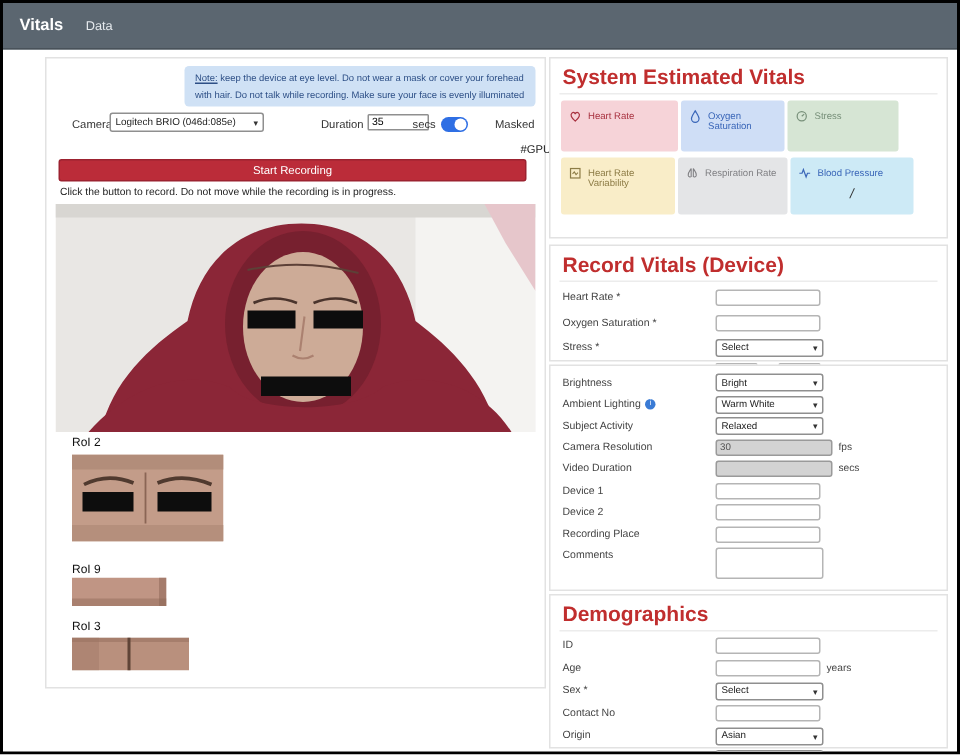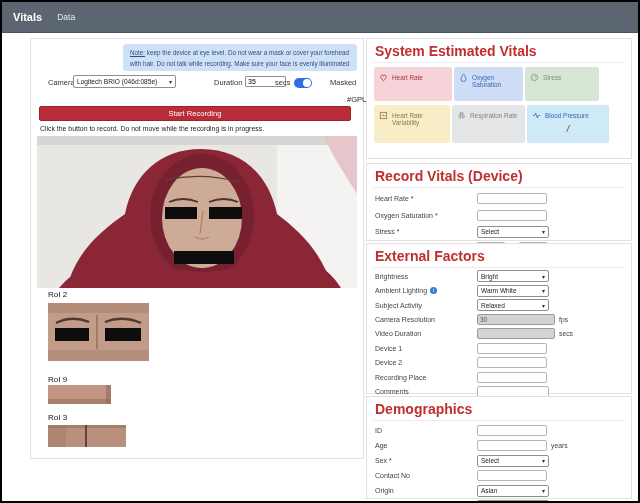--- a/index.html
+++ b/index.html
@@ -224,21 +224,20 @@
       <span class="flbl">
           <span>Blood Pressure *</span>
         </span>
       <input class="bpin" type="text" style="">
       <span class="bpsl">/</span>
       <input class="bpin" type="text" style="">
     </div>
   </div>
 
   <div class="rcard ef" style="top:241px;height:151px;">
-    <div class="rtitle">External Factors</div>
     <div class="frow">
       <span class="flbl">
           <span>Brightness</span>
         </span>
       <div class="fsel">
           <span>Bright</span>
         </div>
     </div>
     <div class="frow">
       <span class="flbl">

